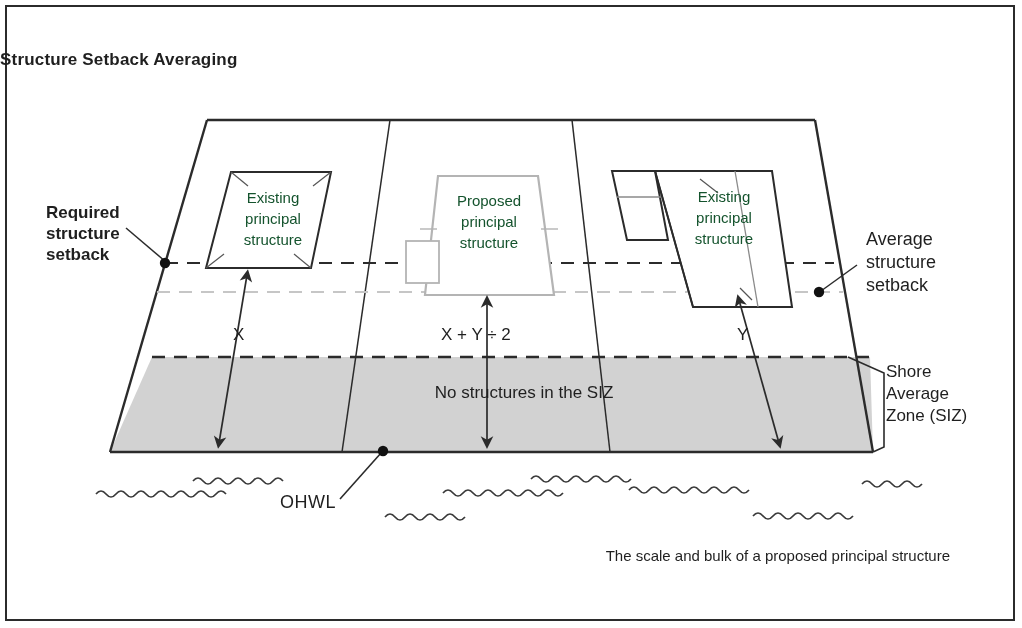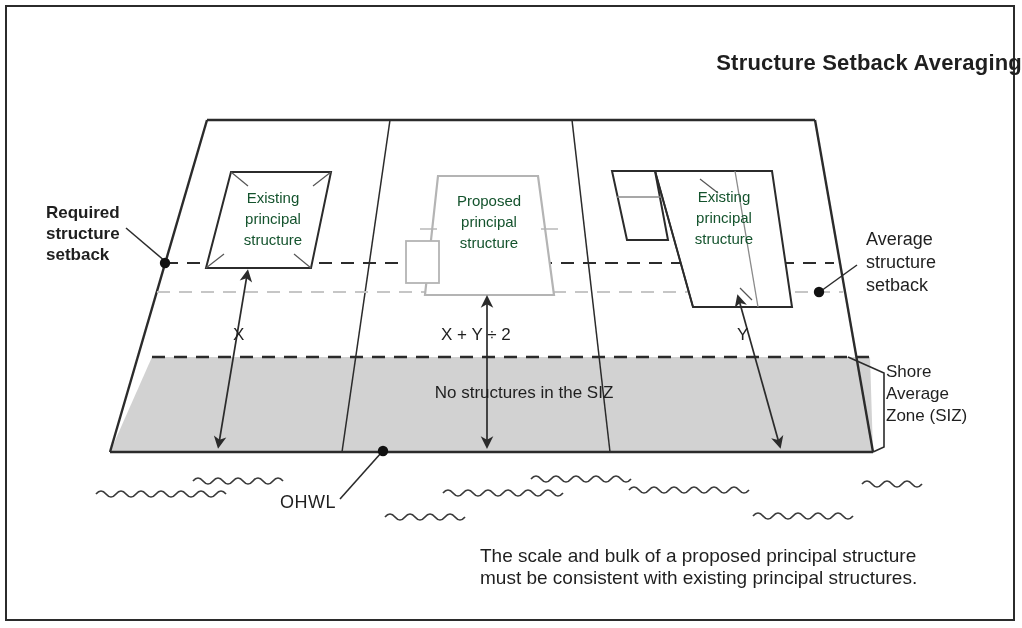--- a/index.html
+++ b/index.html
@@ -15,32 +15,32 @@
     width:1010px;height:616px;
     border:2px solid #2b2b2b;
     background:#ffffff;
     box-sizing:border-box;
   }
   #stage{position:absolute;left:0;top:0;width:1022px;height:628px;}
   svg#art{position:absolute;left:0;top:0;width:1022px;height:628px;}
 
   .t{position:absolute;color:#1f1f1f;}
   .title{
-    font-size:22px;font-weight:bold;letter-spacing:.2px;
-    text-align:right;width:100%;top:50px;left:0;
+    font-size:17px;font-weight:bold;letter-spacing:.2px;
+    text-align:left;width:100%;top:50px;left:0;
   }
   .lbl{font-size:17px;line-height:21px;font-weight:bold;}
   .lbl-right{font-size:18px;line-height:23px;}
   .struct-lbl{
     font-size:15px;line-height:21px;text-align:center;color:#14532d;
   }
   .dimlbl{font-size:17px;}
   .siz-text{font-size:17px;}
   .caption{
-    font-size:19px;line-height:22px;text-align:left;color:#1f1f1f;
+    font-size:15px;line-height:22px;text-align:right;color:#1f1f1f;
   }
   .ohwl{font-size:18px;letter-spacing:.5px;}
 </style>
 </head>
 <body>
 
 <div id="stage">
 
   <div id="frame"></div>
 
@@ -193,16 +193,15 @@
   <div class="t siz-text" style="left:886px;top:361px;width:130px;line-height:22px;">
     <div>Shore</div>
     <div>Average</div>
     <div>Zone (SIZ)</div>
   </div>
 
   <div class="t ohwl" style="left:280px;top:492px;">OHWL</div>
 
   <div class="t caption" style="left:480px;top:545px;width:470px;">
     <div>The scale and bulk of a proposed principal structure</div>
-    <div>must be consistent with existing principal structures.</div>
   </div>
 
 </div>
 
 </body></html>

